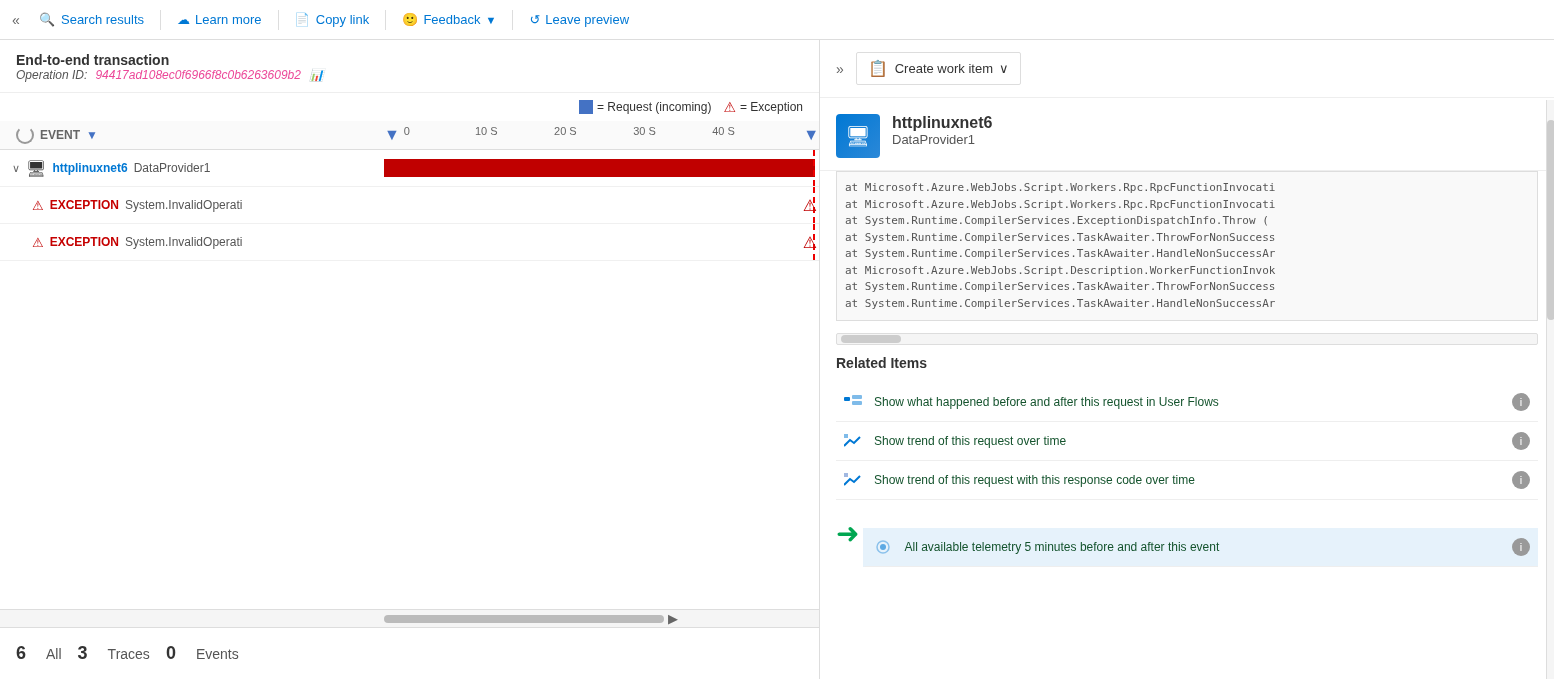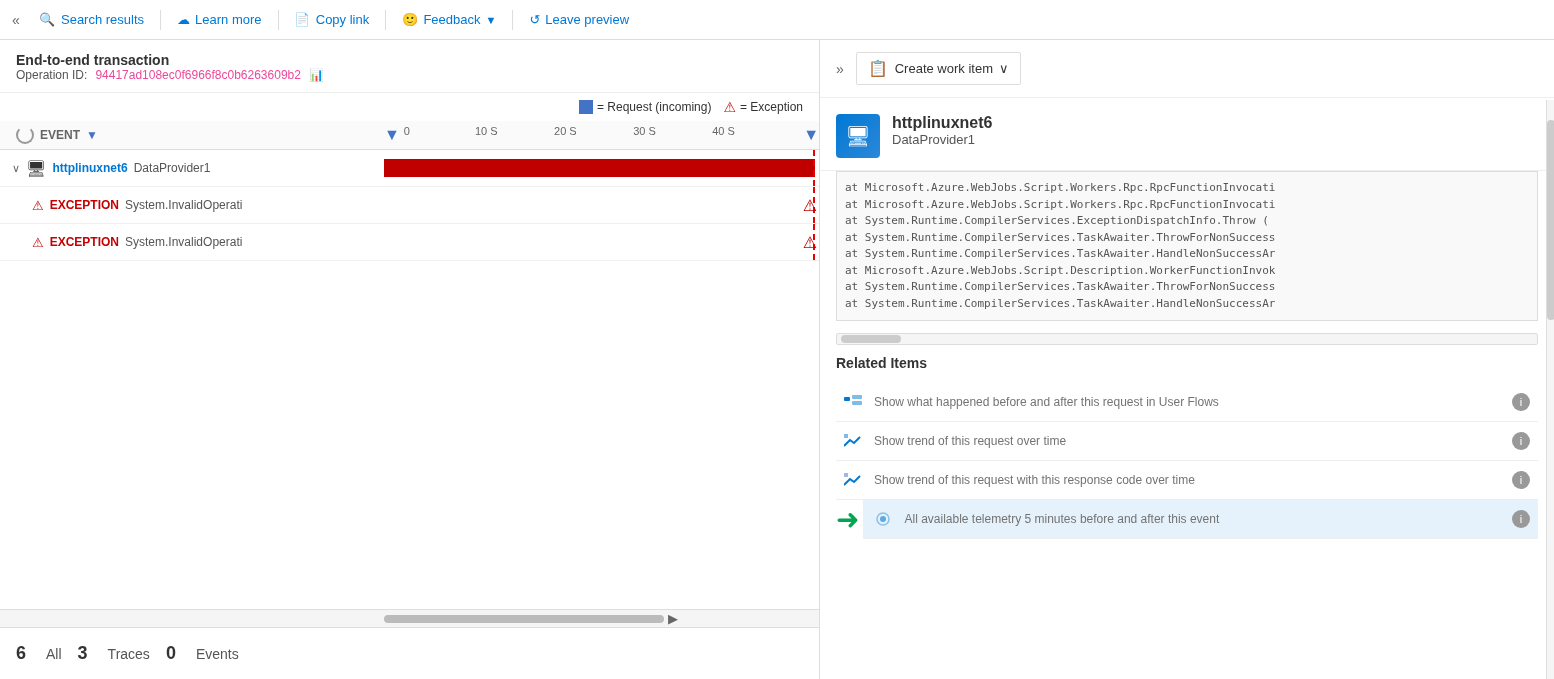--- a/index.html
+++ b/index.html
@@ -37,21 +37,21 @@
     
     .tx-header {
       padding: 12px 16px 10px;
       border-bottom: 1px solid #eee;
       background: #fff;
     }
     .tx-title {
       font-weight: 700; font-size: 14px; 
     }
     .tx-op-id {
-      font-size: 12px; color: #555; display: flex; align-items: center; gap: 8px;
+      font-size: 12px; color: #555; display: flex; align-items: center; gap: 8px; font-style: italic;
     }
 
     
     .timeline-area {
       flex: 1; display: flex; flex-direction: column; overflow: hidden;
     }
 
     
     .legend {
       display: flex; align-items: center; justify-content: flex-end;
@@ -151,21 +151,21 @@
     
     .related-section { padding: 0 16px; flex: 1; overflow-y: auto; }
     .related-title { font-weight: 700; font-size: 14px; margin-bottom: 12px; }
     .related-item {
       display: flex; align-items: center; gap: 10px;
       padding: 10px 8px; border-bottom: 1px solid #eee; cursor: pointer;
       position: relative;
     }
     .related-item.highlighted { background: #e6f2fb; }
     .related-icon { width: 20px; height: 16px; flex-shrink: 0; display: flex; align-items: center; }
-    .related-text { flex: 1; font-size: 12px; color: #737373; }
+    .related-text { flex: 1; font-size: 12px; color: #14532d; }
     .info-circle {
       width: 18px; height: 18px; border-radius: 50%; background: #999; color: #fff;
       display: flex; align-items: center; justify-content: center; font-size: 11px; flex-shrink: 0;
     }
 
     
     .right-panel ::-webkit-scrollbar { width: 8px; }
     .right-panel ::-webkit-scrollbar-thumb { background: #ccc; }
 
     
@@ -380,21 +380,21 @@
             <polyline points="0,12 6,6 10,9 16,3" fill="none" stroke="#0078d4" stroke-width="2"></polyline>
             <rect x="0" y="0" width="4" height="4" fill="#4472c4" opacity="0.5"></rect>
           </svg>
         </div>
         <span class="related-text">Show trend of this request with this response code over time</span>
         <div class="info-circle">i</div>
       </div>
 
       <div style="position:relative; display:flex; align-items:center;">
         <span style="color:#00a651; font-size:28px; margin-right:4px; flex-shrink:0;">➜</span>
-        <div class="related-item highlighted" style="flex:1; border-left:3px solid #e6f2fb;">
+        <div class="related-item highlighted" style="flex:1; border-left:3px solid #e6f2fb;margin-top:28px;">
           <div class="related-icon">
             <svg width="18" height="14" viewBox="0 0 18 14">
               <circle cx="9" cy="7" r="3" fill="#0078d4" opacity="0.6"></circle>
               <circle cx="9" cy="7" r="6" fill="none" stroke="#0078d4" stroke-width="1.5" opacity="0.4"></circle>
             </svg>
           </div>
           <span class="related-text">All available telemetry 5 minutes before and after this event</span>
           <div class="info-circle">i</div>
         </div>
       </div>

